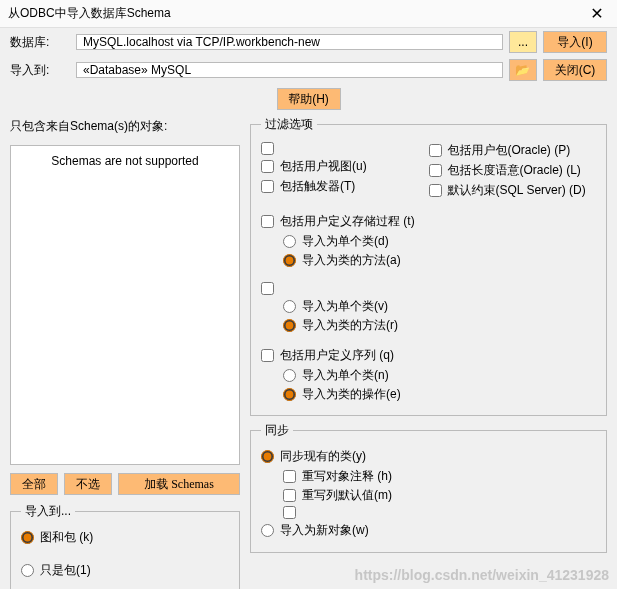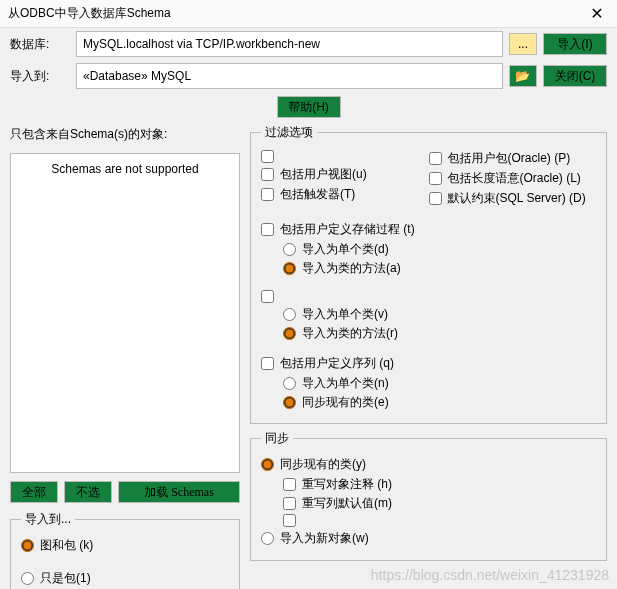--- a/index.html
+++ b/index.html
@@ -2,42 +2,42 @@
 <html><head>
 <meta charset="utf-8">
 <style>
   * { box-sizing: border-box; font-family: "Microsoft YaHei", "SimSun", sans-serif; font-size: 12px; }
   body { margin: 0; background: #f0f0f0; width: 617px; height: 589px; overflow: hidden; position: relative; }
   .titlebar { display: flex; align-items: center; justify-content: space-between; padding: 4px 8px; background: #fafafa; border-bottom: 1px solid #e0e0e0; }
   .titlebar .title { font-size: 12px; }
   .titlebar .close { font-size: 16px; width: 24px; text-align: center; cursor: default; }
   .form-row { display: flex; align-items: center; padding: 3px 10px; gap: 6px; }
   .form-row label { width: 60px; text-align: left; }
-  .form-row input[type=text] { flex: 1; height: 26px; border: 1px solid #bbb; padding: 0 6px; background: #fff; }
-  .btn { height: 22px; border: 1px solid #bbb; background: #15803d; padding: 0 10px; display: inline-flex; align-items: center; justify-content: center; cursor: default; min-width: 64px; }
+  .form-row input[type=text] { flex: 1; height: 16px; border: 1px solid #bbb; padding: 0 6px; background: #fff; }
+  .btn { height: 22px; border: 1px solid #bbb; background: #fdba74; padding: 0 10px; display: inline-flex; align-items: center; justify-content: center; cursor: default; min-width: 64px; }
   .btn-small { min-width: 28px; padding: 0; }
   .btn-yellow { background: #ffe89a; }
   .columns { display: flex; gap: 10px; padding: 6px 10px; }
   .col-left { width: 230px; display: flex; flex-direction: column; gap: 8px; }
   .col-right { flex: 1; display: flex; flex-direction: column; gap: 6px; }
   .left-label { padding: 2px 0; }
   .listbox { flex: 1; min-height: 320px; border: 1px solid #bbb; background: #fff; text-align: center; padding-top: 8px; }
   .left-btns { display: flex; gap: 6px; }
   .left-btns .btn { min-width: 48px; font-family: Liberation Serif, serif; }
   fieldset { border: 1px solid #bbb; padding: 6px 10px 10px 10px; margin: 0; }
   fieldset legend { padding: 0 4px; }
   .chk-row { display: flex; align-items: center; gap: 4px; margin: 3px 0; }
   .chk-cols { display: flex; }
   .chk-col { flex: 1; }
   .radio-sub { margin-left: 22px; }
   .radio-sub .chk-row { margin: 2px 0; }
   .help-row { display: flex; justify-content: center; padding: 4px 10px 0 10px; }
   input[type=radio] { accent-color: #e77b00; margin: 0 2px 0 0; }
   input[type=checkbox] { margin: 0 2px 0 0; }
-  .watermark { position: absolute; bottom: 6px; right: 8px; color: rgba(120,120,120,0.35); font-size: 14px; font-family: Arial, sans-serif; pointer-events: none; }
+  .watermark { position: absolute; bottom: 6px; right: 8px; color: rgba(120,120,120,0.35); font-size: 14px; font-family: Arial, sans-serif; pointer-events: none; font-weight: bold; }
 </style>
 </head>
 <body>
 
 <div class="titlebar">
   <span class="title">从ODBC中导入数据库Schema</span>
   <span class="close">✕</span>
 </div>
 
 <div class="form-row">
@@ -154,21 +154,21 @@
           <input type="checkbox" style="">
           <span>包括用户定义序列 (q)</span>
         </div>
       <div class="radio-sub">
         <div class="chk-row">
             <input type="radio" name="g3" style="">
             <span>导入为单个类(n)</span>
           </div>
         <div class="chk-row">
             <input type="radio" name="g3" checked="" style="">
-            <span>同步现有的类(e)</span>
+            <span>导入为类的操作(e)</span>
           </div>
       </div>
     </fieldset>
 
     <fieldset>
       <legend>同步</legend>
       <div class="chk-row">
           <input type="radio" name="sync" checked="" style="">
           <span>同步现有的类(y)</span>
         </div>

